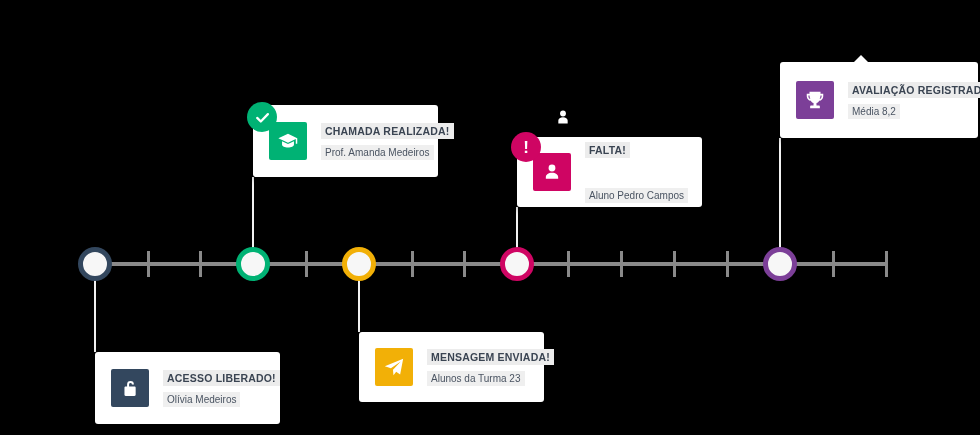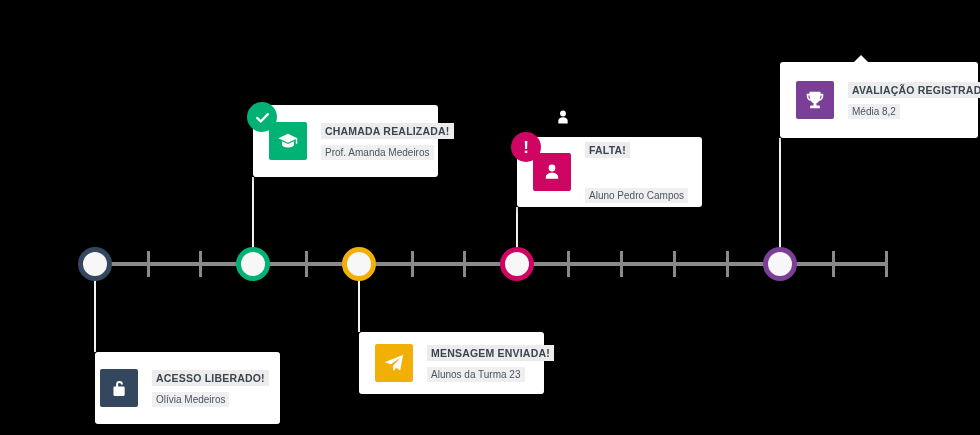--- a/index.html
+++ b/index.html
@@ -179,32 +179,32 @@
         <div class="card-icon" style="background: rgb(124, 63, 152);">
           <svg width="22" height="22" viewBox="0 0 24 24" fill="#fff">
             <path d="M6 3h12v2.2h3v2.6c0 2.6-1.9 4.7-4.4 5.1-.6 1.2-1.7 2.1-3 2.4V18h2.6c.6 0 1.1.5 1.1 1.1V21H6.7v-1.9c0-.6.5-1.1 1.1-1.1h2.6v-2.7c-1.3-.3-2.4-1.2-3-2.4C4.9 12.5 3 10.4 3 7.8V5.2h3V3zm0 4.1H4.8v.7c0 1.4.9 2.6 2.1 3.1-.6-1.1-.9-2.4-.9-3.8zm12 0c0 1.4-.3 2.7-.9 3.8 1.2-.5 2.1-1.7 2.1-3.1v-.7H18z"></path>
           </svg>
         </div>
         <div class="card-text">
           <div class="card-title" style="color: rgb(58, 68, 82);">AVALIAÇÃO REGISTRADA!</div>
           <div class="card-sub" style="color: rgb(74, 84, 98);">Média 8,2</div>
         </div>
       </div>
-      <div class="card" style="left: 95px; top: 352px; width: 185px; height: 72px; padding: 0px 14px 0px 5px; gap: 14px; background: rgb(255, 255, 255);">
+      <div class="card" style="left: 95px; top: 352px; width: 185px; height: 72px; padding: 0px 14px 0px 16px; gap: 14px; background: rgb(255, 255, 255);">
         <div class="card-icon" style="background: rgb(51, 71, 94);">
           <svg width="21" height="21" viewBox="0 0 24 24" fill="#fff">
             <path d="M8.1 9.6V7.3a3.9 3.9 0 0 1 7.8 0h-2.3a1.6 1.6 0 0 0-3.2 0v2.3h6.2c.7 0 1.3.6 1.3 1.3v8.3c0 .7-.6 1.3-1.3 1.3H6.4c-.7 0-1.3-.6-1.3-1.3v-8.3c0-.7.6-1.3 1.3-1.3h1.7z"></path>
           </svg>
         </div>
         <div class="card-text">
           <div class="card-title" style="color: rgb(58, 68, 82);">ACESSO LIBERADO!</div>
           <div class="card-sub" style="color: rgb(74, 84, 98);">Olívia Medeiros</div>
         </div>
       </div>
-      <div class="card" style="left: 359px; top: 332px; width: 185px; height: 62px; padding: 0px 14px 0px 16px; gap: 14px; background: rgb(255, 255, 255);">
+      <div class="card" style="left: 359px; top: 332px; width: 185px; height: 70px; padding: 0px 14px 0px 16px; gap: 14px; background: rgb(255, 255, 255);">
         <div class="card-icon" style="background: rgb(242, 176, 7);">
           <svg width="22" height="22" viewBox="0 0 24 24" fill="#fff">
             <path d="M22 3 2 11.1l6.6 2.3L19.4 6 10.9 14.9l.5 6.1 3-3.7 4.3 3z"></path>
           </svg>
         </div>
         <div class="card-text">
           <div class="card-title" style="color: rgb(58, 68, 82);">MENSAGEM ENVIADA!</div>
           <div class="card-sub" style="color: rgb(74, 84, 98);">Alunos da Turma 23</div>
         </div>
       </div>

